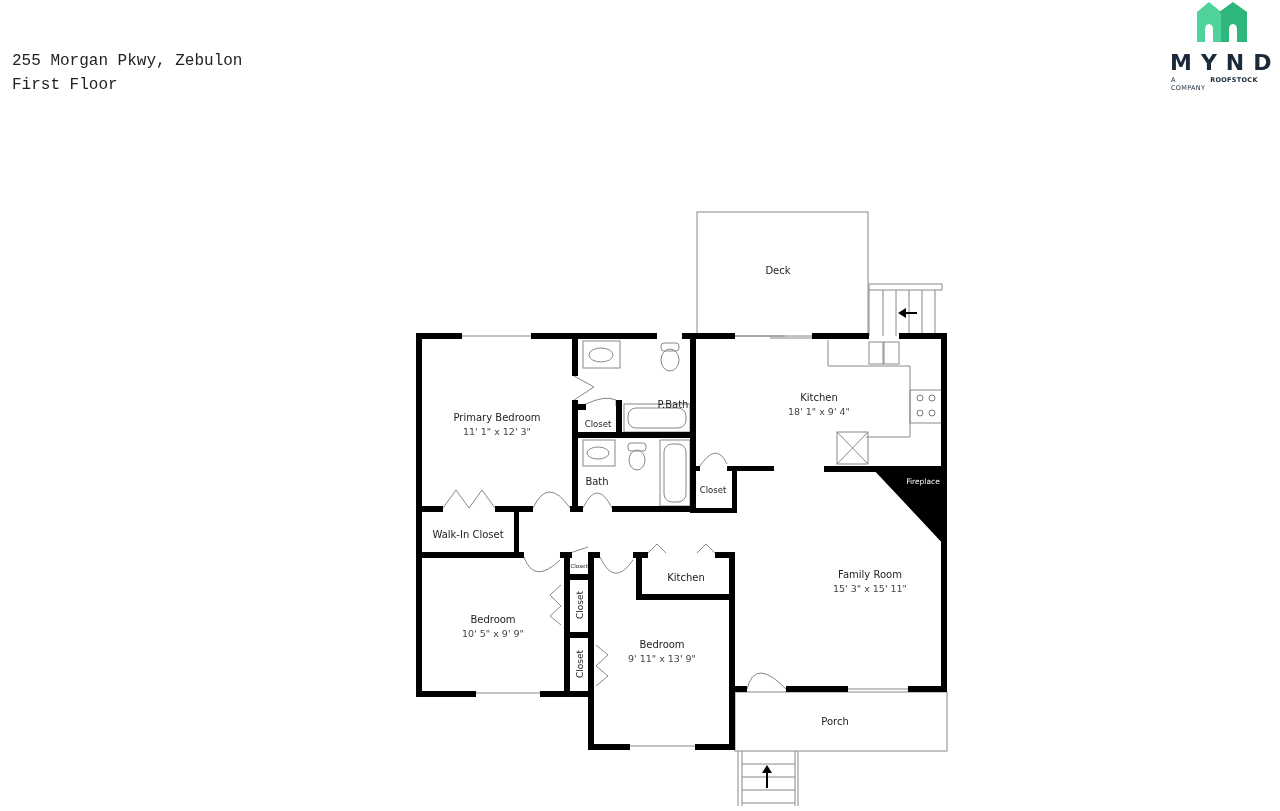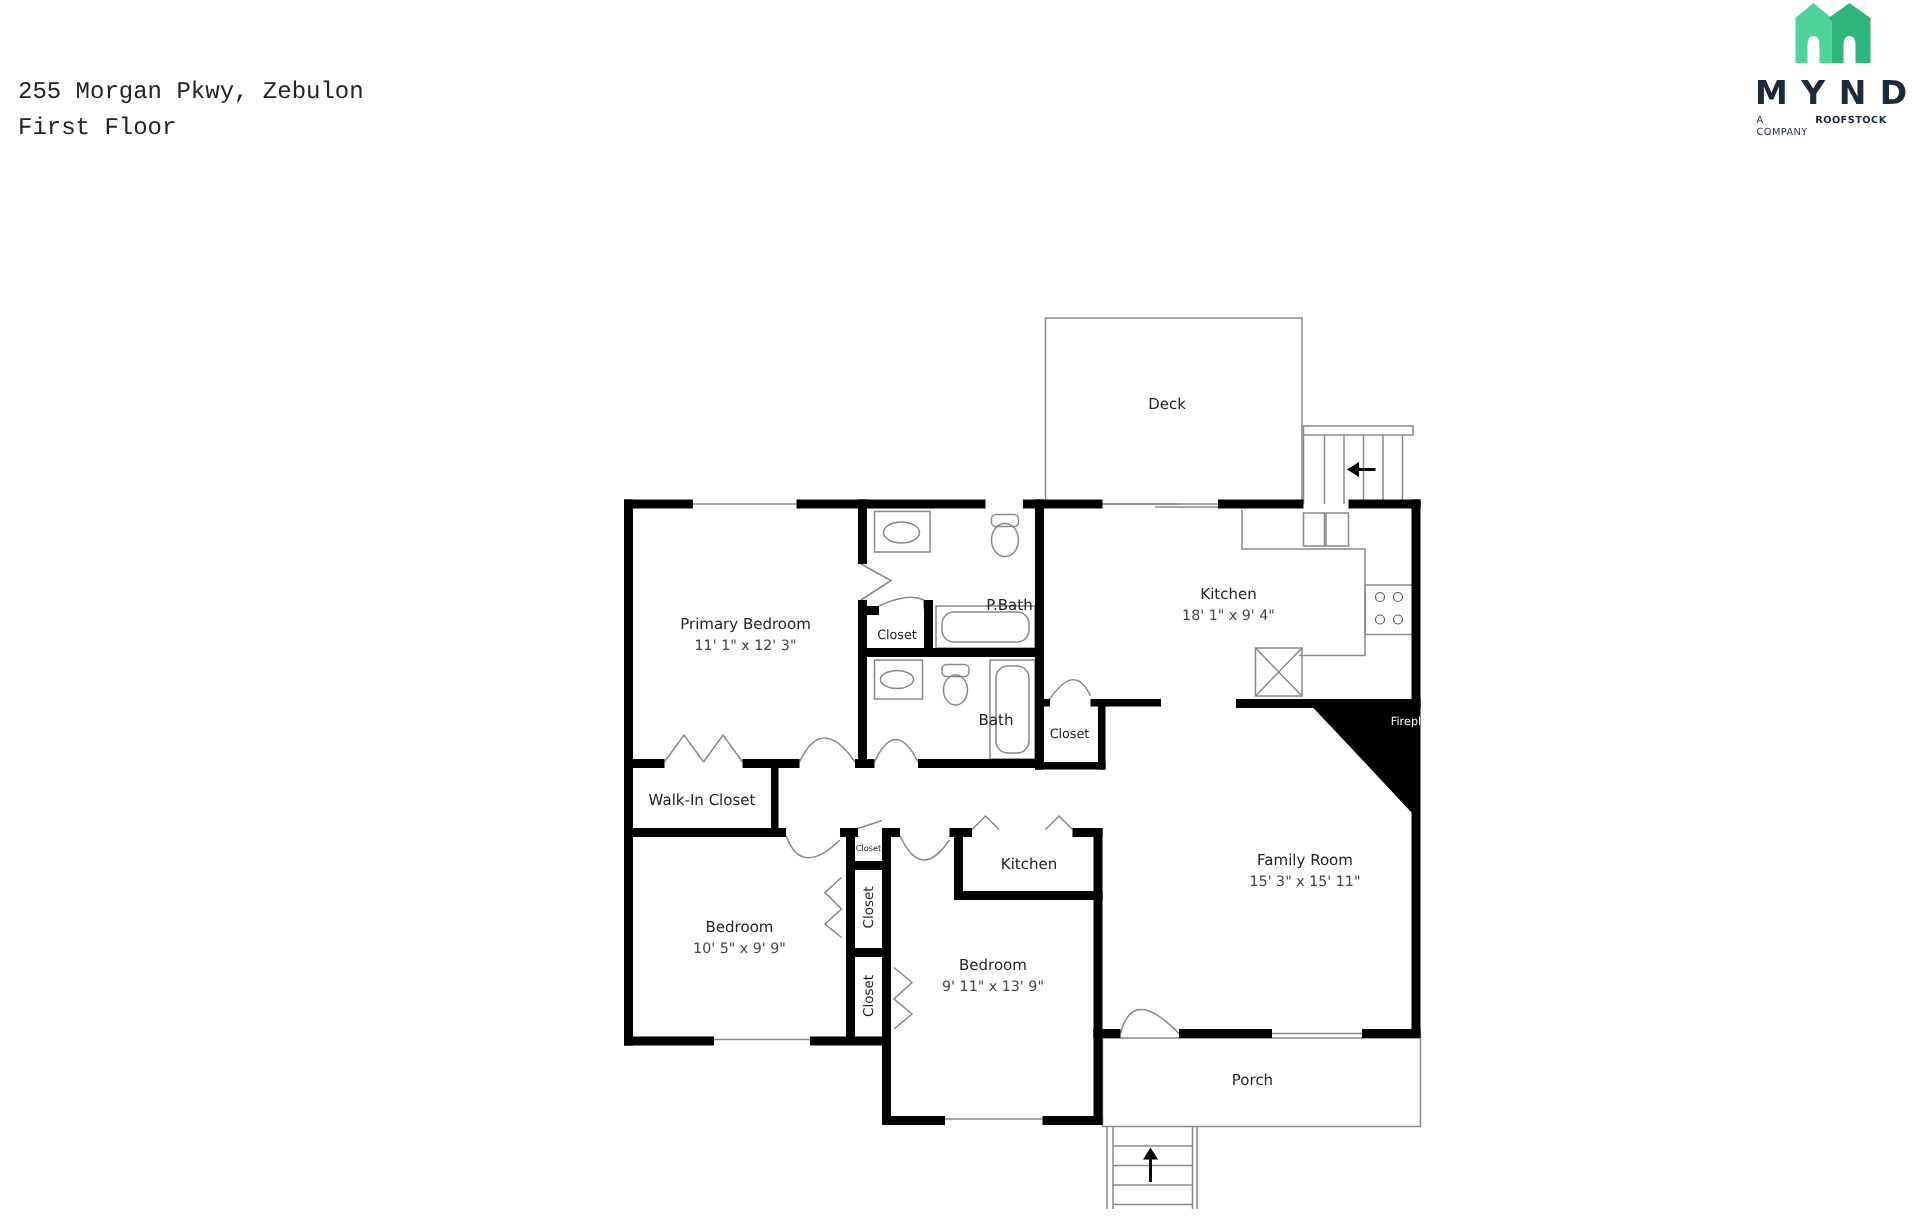--- a/index.html
+++ b/index.html
@@ -177,24 +177,24 @@
     <rect x="908" y="686" width="39" height="6"></rect>
 
     <rect x="729" y="686" width="12" height="6"></rect>
   </g>
 </svg>
 
 <div class="lbl" style="left:778px;top:270px;"><span>Deck</span></div>
 <div class="lbl" style="left:497px;top:424px;"><span>Primary Bedroom</span><span class="dim">11' 1" x 12' 3"</span></div>
 <div class="lbl" style="left:637px;top:404px;margin-left:36px;"><span>P.Bath</span></div>
 <div class="lbl sm" style="left:598px;top:424px;"><span>Closet</span></div>
-<div class="lbl" style="left:664px;top:481px;"><span>Bath</span></div>
+<div class="lbl" style="left:597px;top:481px;"><span>Bath</span></div>
 <div class="lbl" style="left:819px;top:404px;"><span>Kitchen</span><span class="dim">18' 1" x 9' 4"</span></div>
 <div class="lbl sm" style="left:713px;top:490px;"><span>Closet</span></div>
-<div class="lbl fp" style="left:944px;top:481px;"><span>Fireplace</span></div>
+<div class="lbl fp" style="left:923px;top:481px;"><span>Fireplace</span></div>
 <div class="lbl" style="left:468px;top:534px;"><span>Walk-In Closet</span></div>
 <div class="lbl xs" style="left:579px;top:566px;"><span>Closet</span></div>
 <div class="lbl" style="left:686px;top:577px;"><span>Kitchen</span></div>
 <div class="lbl" style="left:838px;top:581px;margin-left:32px;"><span>Family Room</span><span class="dim">15' 3" x 15' 11"</span></div>
 <div class="lbl" style="left:493px;top:626px;"><span>Bedroom</span><span class="dim">10' 5" x 9' 9"</span></div>
 <div class="lbl vert" style="left:580px;top:605px;"><span>Closet</span></div>
 <div class="lbl" style="left:662px;top:651px;"><span>Bedroom</span><span class="dim">9' 11" x 13' 9"</span></div>
 <div class="lbl vert" style="left:580px;top:664px;"><span>Closet</span></div>
 <div class="lbl" style="left:835px;top:721px;"><span>Porch</span></div>
 

